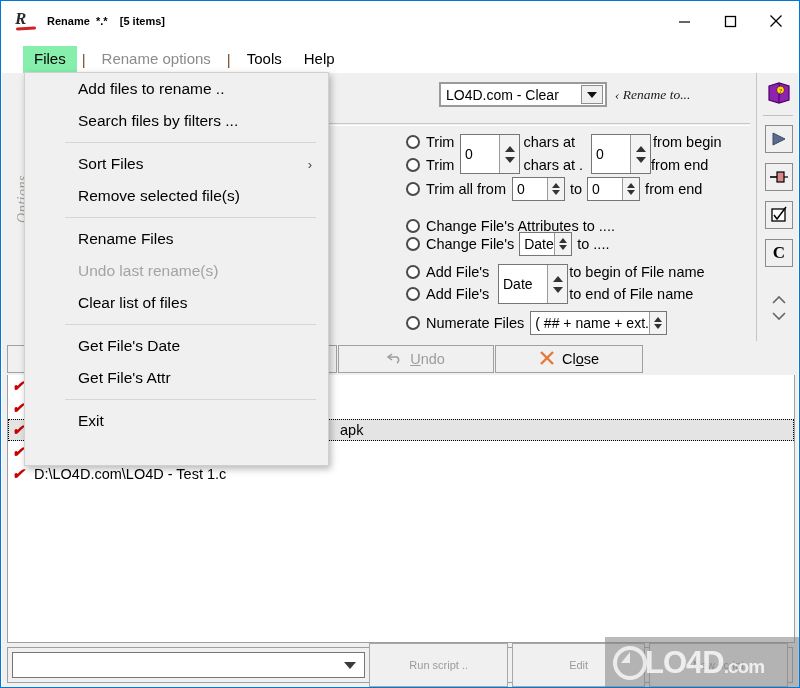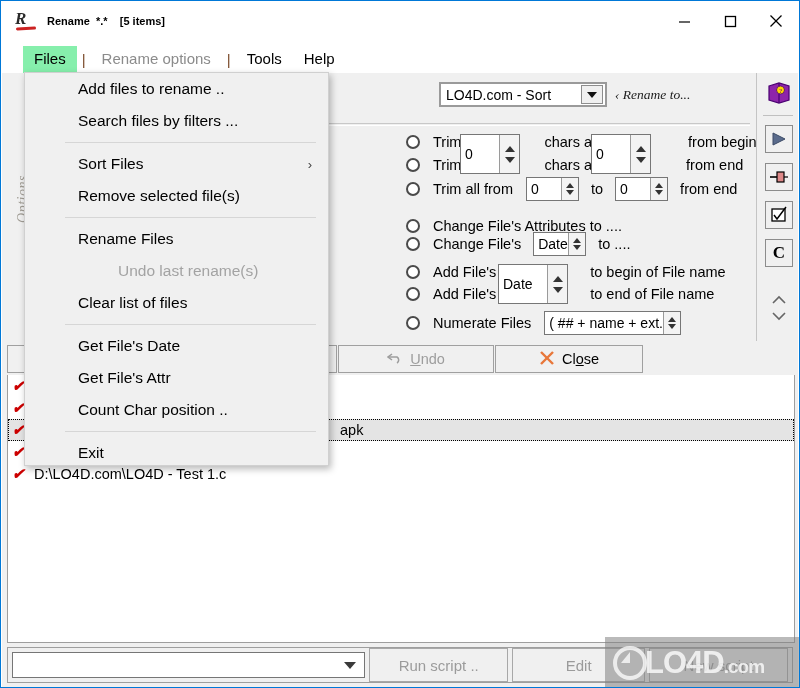--- a/index.html
+++ b/index.html
@@ -160,21 +160,20 @@
   
   .radio-panel {
     position: absolute; left: 396px; top: 58px;
     width: 356px; height: 280px;
   }
   .rrow {
     position: absolute;
     display: flex; align-items: center;
     font-size: 14.5px; color: #000; white-space: nowrap;
     height: 22px;
-    gap: 7px;
   }
   .radio {
     width: 14px; height: 14px; border-radius: 50%;
     border: 2px solid #4a4a4a; background: #ffffff;
     margin-right: 6px; flex: none;
   }
   .spin {
     display: inline-flex; align-items: stretch;
     border: 1px solid #767676; background: #ffffff;
     height: 24px; vertical-align: middle;
@@ -329,24 +328,24 @@
   }
   .script-combo .sc-val { flex: 1; font-size: 14px; color: #000; }
   .script-combo .sc-arr {
     width: 0; height: 0;
     border-left: 6px solid transparent;
     border-right: 6px solid transparent;
     border-top: 7px solid #3a3a3a;
     margin-right: 4px;
   }
   .sbtn {
-    height: 34px; margin-left: 4px;
+    height: 44px; margin-left: 4px;
     border: 1px solid #a8a8a8; background: #f0f0f0;
     display: flex; align-items: center; justify-content: center;
-    font-size: 15px; color: #9b9b9b;
+    font-size: 11px; color: #9b9b9b;
   }
 
   
   .watermark {
     position: absolute; left: 604px; top: 636px;
     width: 194px; height: 52px;
     pointer-events: none;
     display: flex; align-items: center;
     background: rgba(130,130,130,0.55);
     padding-left: 40px;
@@ -373,21 +372,21 @@
     box-shadow: 2px 3px 7px rgba(0,0,0,0.28);
     z-index: 40;
   }
   .dd-item {
     height: 32px;
     display: flex; align-items: center;
     padding-left: 53px; padding-right: 12px;
     font-size: 15.5px; color: #000;
     position: relative;
   }
-  .dd-item.dim { color: #a3a3a3; margin-left: 40px; }
+  .dd-item.dim { color: #a3a3a3; }
   .dd-item .sub-arrow {
     position: absolute; right: 16px;
     font-size: 13px; color: #444;
   }
   .dd-sep {
     height: 1px; margin: 5px 12px 5px 40px;
     background: #d6d6d6;
   }
 </style>
 </head>
@@ -441,21 +440,21 @@
       <div class="lp-row" style="left:258px; top:79px;">nd</div>
       <div class="lp-row" style="left:252px; top:133px;">name</div>
       <div class="lp-row" style="left:250px; top:243px;">s &lt;.&gt;</div>
     </div>
 
     <div class="hdr-divider"></div>
     <div class="hdr-divider2"></div>
 
     <div class="renameto-wrap">
       <div class="combo">
-        <span class="val">LO4D.com - Sort</span>
+        <span class="val">LO4D.com - Clear</span>
         <span class="arrowbox">
             <span class="tri"></span>
           </span>
       </div>
       <div class="renameto-label">‹ Rename to...</div>
     </div>
 
     <div class="radio-panel">
 
       <div class="rrow" style="left:8px; top:0px;">
@@ -680,21 +679,20 @@
       <span class="sub-arrow">›</span>
     </div>
     <div class="dd-item">Remove selected file(s)</div>
     <div class="dd-sep"></div>
     <div class="dd-item">Rename Files</div>
     <div class="dd-item dim">Undo last rename(s)</div>
     <div class="dd-item">Clear list of files</div>
     <div class="dd-sep"></div>
     <div class="dd-item">Get File's Date</div>
     <div class="dd-item">Get File's Attr</div>
-    <div class="dd-item">Count Char position ..</div>
     <div class="dd-sep"></div>
     <div class="dd-item">Exit</div>
   </div>
 
   <div class="watermark">
     <div class="wm-logo">
       <svg width="34" height="34" viewBox="0 0 34 34">
         <circle cx="17" cy="17" r="15" fill="none" stroke="rgba(255,255,255,0.75)" stroke-width="4"></circle>
         <polygon points="17,6 8,17 17,17" fill="rgba(255,255,255,0.75)"></polygon>
       </svg>

